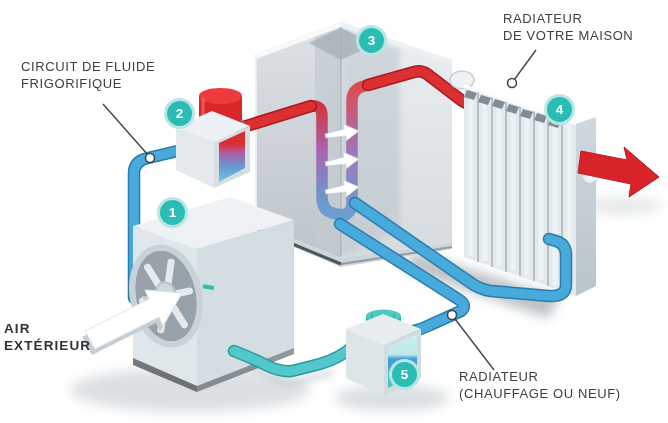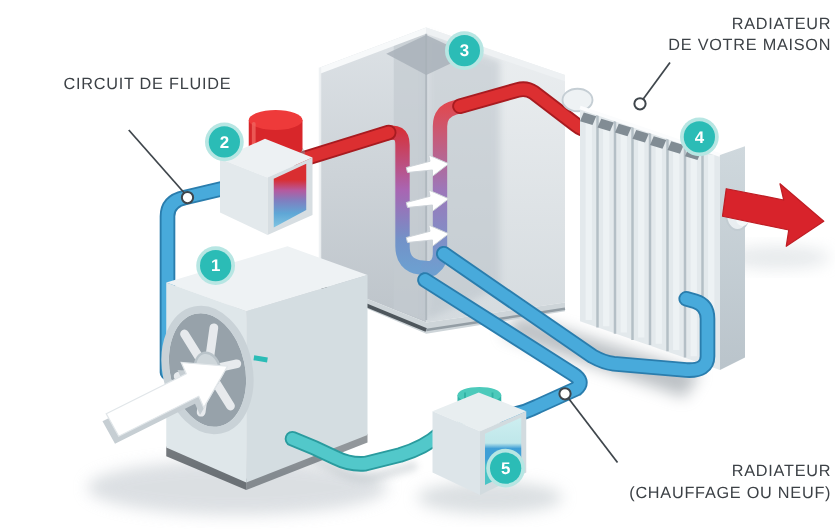--- a/index.html
+++ b/index.html
@@ -1,20 +1,20 @@
 <!DOCTYPE html>
 <html><head>
 <meta charset="utf-8">
 <style>
   html,body{margin:0;padding:0;background:#fff;}
   #stage{position:relative;width:668px;height:423px;background:#ffffff;overflow:hidden;
          font-family:"Liberation Sans",sans-serif;}
   #scene{position:absolute;left:0;top:0;}
   .lbl{position:absolute;color:#3c4146;font-size:13px;line-height:1.28;font-weight:500;
-       letter-spacing:.6px;text-align:right;white-space:nowrap;}
+       letter-spacing:.6px;text-align:left;white-space:nowrap;}
   .lbl.bold{font-weight:700;letter-spacing:1.1px;color:#2e3337;font-size:13.5px;}
   .badge{position:absolute;width:25px;height:25px;border-radius:50%;background:#2bbcb6;
          color:#fff;font-weight:700;font-size:13.5px;display:flex;align-items:center;
          justify-content:center;box-shadow:0 0 0 3px #b7e6e3;z-index:5;}
   .pd{fill:none;stroke-linecap:round;stroke-linejoin:round;}
 </style>
 </head>
 <body>
 
 <div id="stage">
@@ -231,22 +231,27 @@
 </svg>
 
   <div class="badge" style="left:160px;top:200px">1</div>
   <div class="badge" style="left:167px;top:101px">2</div>
   <div class="badge" style="left:359px;top:28px">3</div>
   <div class="badge" style="left:547px;top:97px">4</div>
   <div class="badge" style="left:392px;top:362px">5</div>
 
   <div class="lbl" style="left:21px;top:59px;width:164px">
     <div>CIRCUIT DE FLUIDE</div>
+    <div>FRIGORIFIQUE</div>
   </div>
   <div class="lbl" style="left:503px;top:11px;width:162px">
     <div>RADIATEUR</div>
     <div>DE VOTRE MAISON</div>
   </div>
+  <div class="lbl bold" style="left:4px;top:320px;width:104px">
+    <div>AIR</div>
+    <div>EXTÉRIEUR</div>
+  </div>
   <div class="lbl" style="left:459px;top:369px;width:206px">
     <div>RADIATEUR</div>
     <div>(CHAUFFAGE OU NEUF)</div>
   </div>
 </div>
 
 </body></html>

